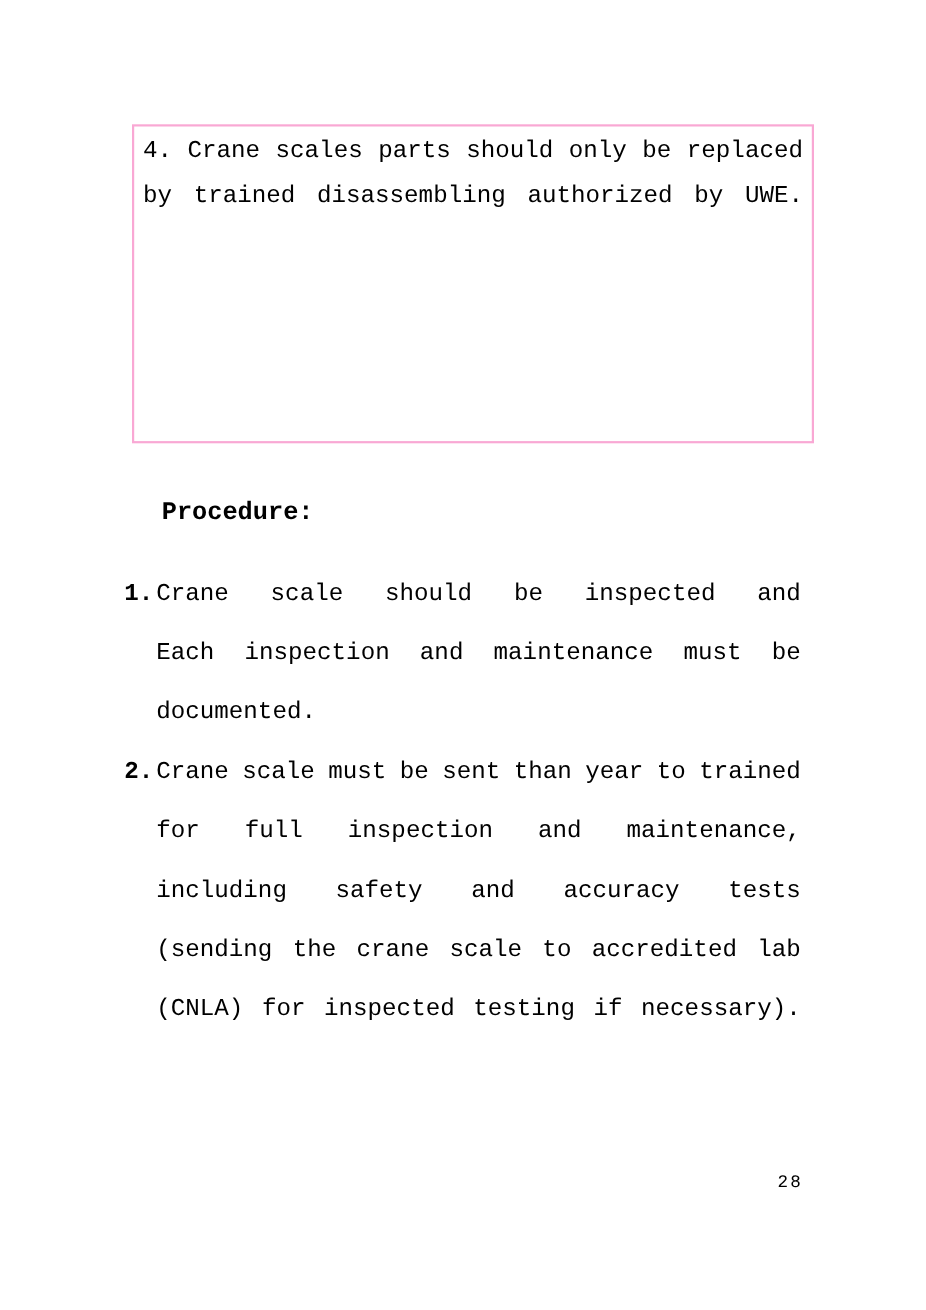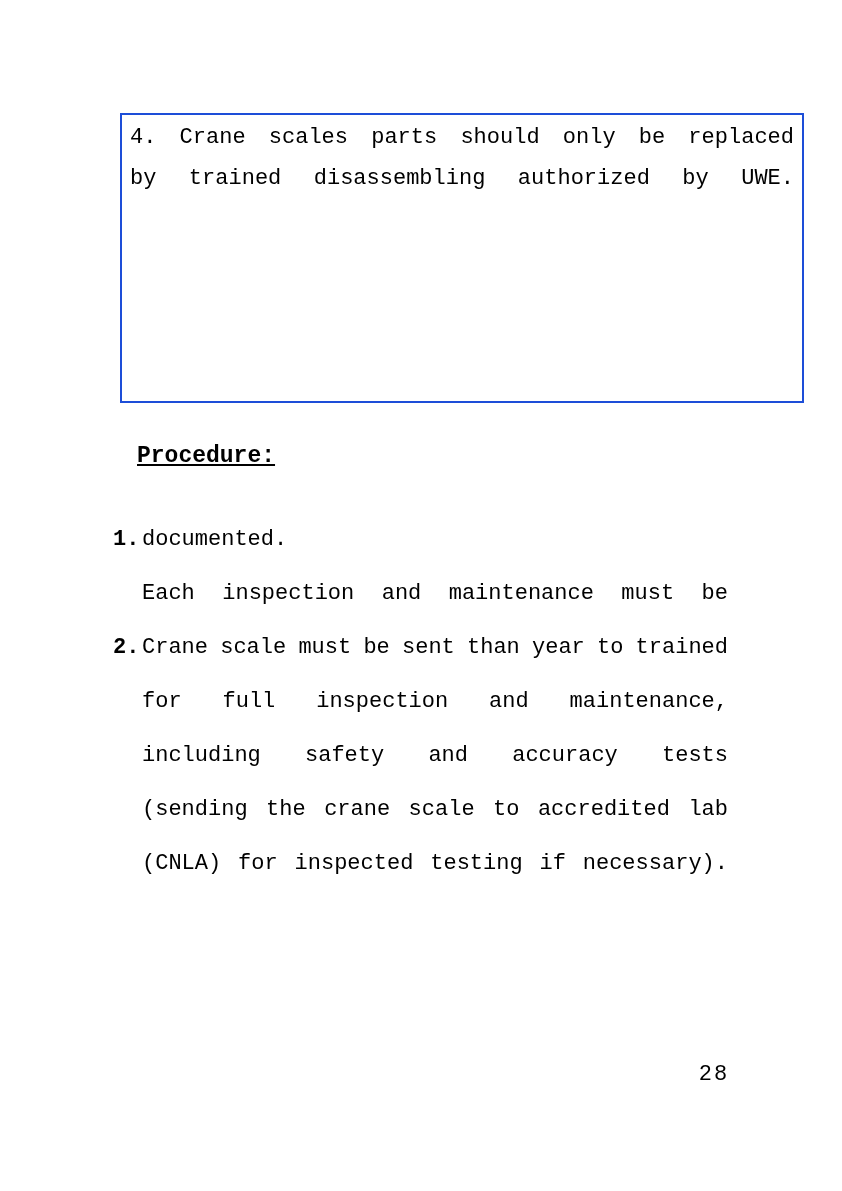--- a/index.html
+++ b/index.html
@@ -13,23 +13,23 @@
     height: 1191px;
     background: #ffffff;
     color: #000000;
     font-family: "Liberation Mono", "DejaVu Sans Mono", monospace;
     overflow: hidden;
   }
   .notice-box {
     position: absolute;
     left: 120px;
     top: 113px;
-    width: 684px;
+    width: 620px;
     height: 290px;
-    border: 2px solid #1d4ed8;
+    border: 2px solid #f9a8d4;
     box-sizing: border-box;
     padding: 2px 8px;
     font-size: 22px;
     line-height: 41px;
   }
   .notice-box .para + .para {
     margin-top: 41px; 
   }
   .line {
     text-align: left;
@@ -40,26 +40,25 @@
     text-align-last: justify;
   }
   .line.tight {
     word-spacing: -2.7px;
     white-space: nowrap;
   }
   .heading {
     position: absolute;
     left: 137px;
     top: 441px;
-    margin: 0;
+    margin: 10px;
     font-size: 23px;
     font-weight: bold;
     line-height: 30px;
     letter-spacing: 0;
-    text-decoration: underline;
   }
   .steps {
     position: absolute;
     left: 113px;
     top: 513px;
     width: 615px;
     margin: 0;
     padding: 0;
     list-style: none;
     font-size: 22px;
@@ -76,23 +75,23 @@
   }
   .step-text {
     flex: 0 0 586px;
     width: 586px;
   }
   .page-number {
     position: absolute;
     top: 1062px;
     left: 698px;
     width: 32px;
-    font-size: 22px;
+    font-size: 16px;
     line-height: 26px;
-    text-align: center;
+    text-align: right;
     letter-spacing: 2px;
   }
 </style>
 </head>
 <body>
 
 <div class="page">
 
   <div class="notice-box">
     <div class="para">
@@ -100,22 +99,23 @@
         <div class="line j">by trained disassembling authorized by UWE.</div>
       </div>
   </div>
 
   <h2 class="heading">Procedure:</h2>
 
   <ol class="steps">
     <li class="step">
       <span class="step-num">1.</span>
       <div class="step-text">
+          <div class="line j">Crane scale should be inspected and</div>
+          <div class="line j">Each inspection and maintenance must be</div>
           <div class="line">documented.</div>
-          <div class="line j">Each inspection and maintenance must be</div>
         </div>
     </li>
     <li class="step">
       <span class="step-num">2.</span>
       <div class="step-text">
           <div class="line j tight">Crane scale must be sent than year to trained</div>
           <div class="line j">for full inspection and maintenance,</div>
           <div class="line j">including safety and accuracy tests</div>
           <div class="line j">(sending the crane scale to accredited lab</div>
           <div class="line j">(CNLA) for inspected testing if necessary).</div>

